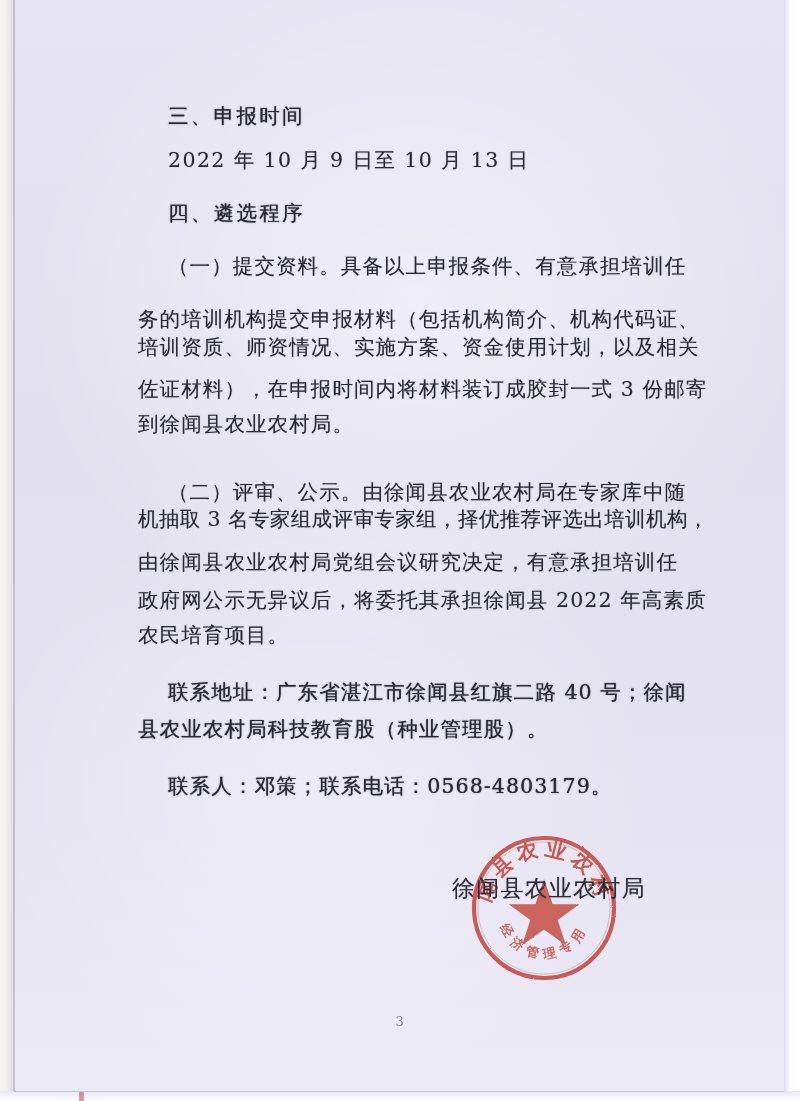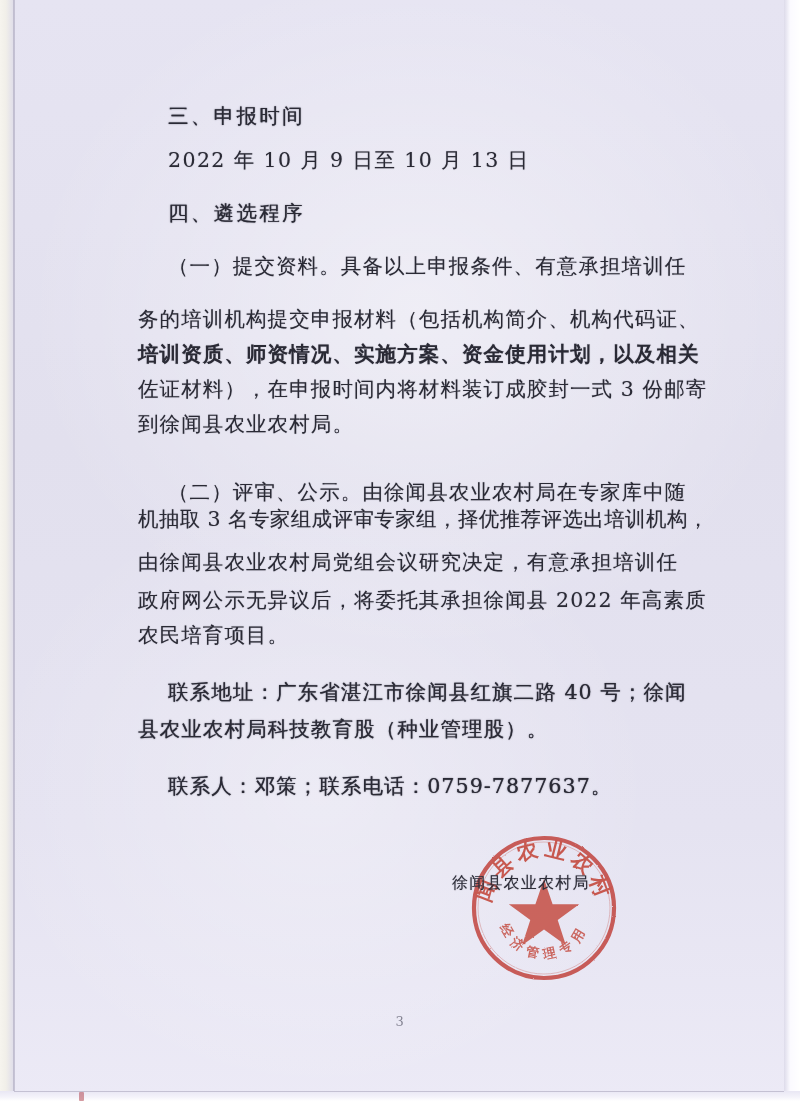--- a/index.html
+++ b/index.html
@@ -113,21 +113,21 @@
     pointer-events: none;
     opacity: 0.88;
   }
   #seal svg { display: block; }
 
   
   .sig-line {
     position: absolute;
     white-space: pre;
     color: #2d2d38;
-    font-size: 16px;
+    font-size: 23px;
     letter-spacing: 1.2px;
     text-shadow: 0 0 1.1px rgba(60,60,75,0.5);
   }
 </style>
 </head>
 <body>
 
 <div id="page">
 
   <div id="paper-wash"></div>
@@ -141,34 +141,34 @@
   <div id="body-text">
 
     <div class="line heading bold-ish" style="left:168px; top:102px;">三、申报时间</div>
 
     <div class="line num" style="left:168px; top:146px;">2022 年 10 月 9 日至 10 月 13 日</div>
 
     <div class="line heading bold-ish" style="left:168px; top:199px;">四、遴选程序</div>
 
     <div class="line" style="left:168px; top:252px;">（一）提交资料。具备以上申报条件、有意承担培训任</div>
     <div class="line" style="left:138px; top:305px;">务的培训机构提交申报材料（包括机构简介、机构代码证、</div>
-    <div class="line" style="left:138px; top:340px;font-weight:bold;">培训资质、师资情况、实施方案、资金使用计划，以及相关</div>
+    <div class="line" style="left:138px; top:333px;">培训资质、师资情况、实施方案、资金使用计划，以及相关</div>
     <div class="line" style="left:138px; top:375px;">佐证材料），在申报时间内将材料装订成胶封一式 3 份邮寄</div>
     <div class="line" style="left:138px; top:410px;text-align:right;">到徐闻县农业农村局。</div>
 
     <div class="line" style="left:168px; top:470px;margin-top:8px;">（二）评审、公示。由徐闻县农业农村局在专家库中随</div>
     <div class="line" style="left:138px; top:505px; letter-spacing:0.4px;">机抽取 3 名专家组成评审专家组，择优推荐评选出培训机构，</div>
     <div class="line" style="left:138px; top:548px;">由徐闻县农业农村局党组会议研究决定，有意承担培训任</div>
     <div class="line" style="left:138px; top:586px;">政府网公示无异议后，将委托其承担徐闻县 2022 年高素质</div>
     <div class="line" style="left:138px; top:621px;">农民培育项目。</div>
 
     <div class="line bold-ish" style="left:168px; top:678px;">联系地址：广东省湛江市徐闻县红旗二路 40 号；徐闻</div>
     <div class="line bold-ish" style="left:138px; top:715px;">县农业农村局科技教育股（种业管理股）。</div>
 
-    <div class="line bold-ish" style="left:168px; top:772px;">联系人：邓策；联系电话：0759-7877637。</div>
+    <div class="line bold-ish" style="left:168px; top:772px;">联系人：邓策；联系电话：0568-4803179。</div>
 
   </div>
 
   <div id="seal">
     <svg width="148" height="150" viewBox="0 0 148 150" xmlns="http://www.w3.org/2000/svg">
       <defs>
         <path id="arcTop" d="M 20,79 A 54,55 0 0 1 128,79" fill="none"></path>
         <path id="arcBottom" d="M 28,79 A 46,47 0 0 0 120,79" fill="none"></path>
         <filter id="inkRough" x="-20%" y="-20%" width="140%" height="140%">
           <feTurbulence type="fractalNoise" baseFrequency="0.9" numOctaves="3" seed="7" result="n"></feTurbulence>

